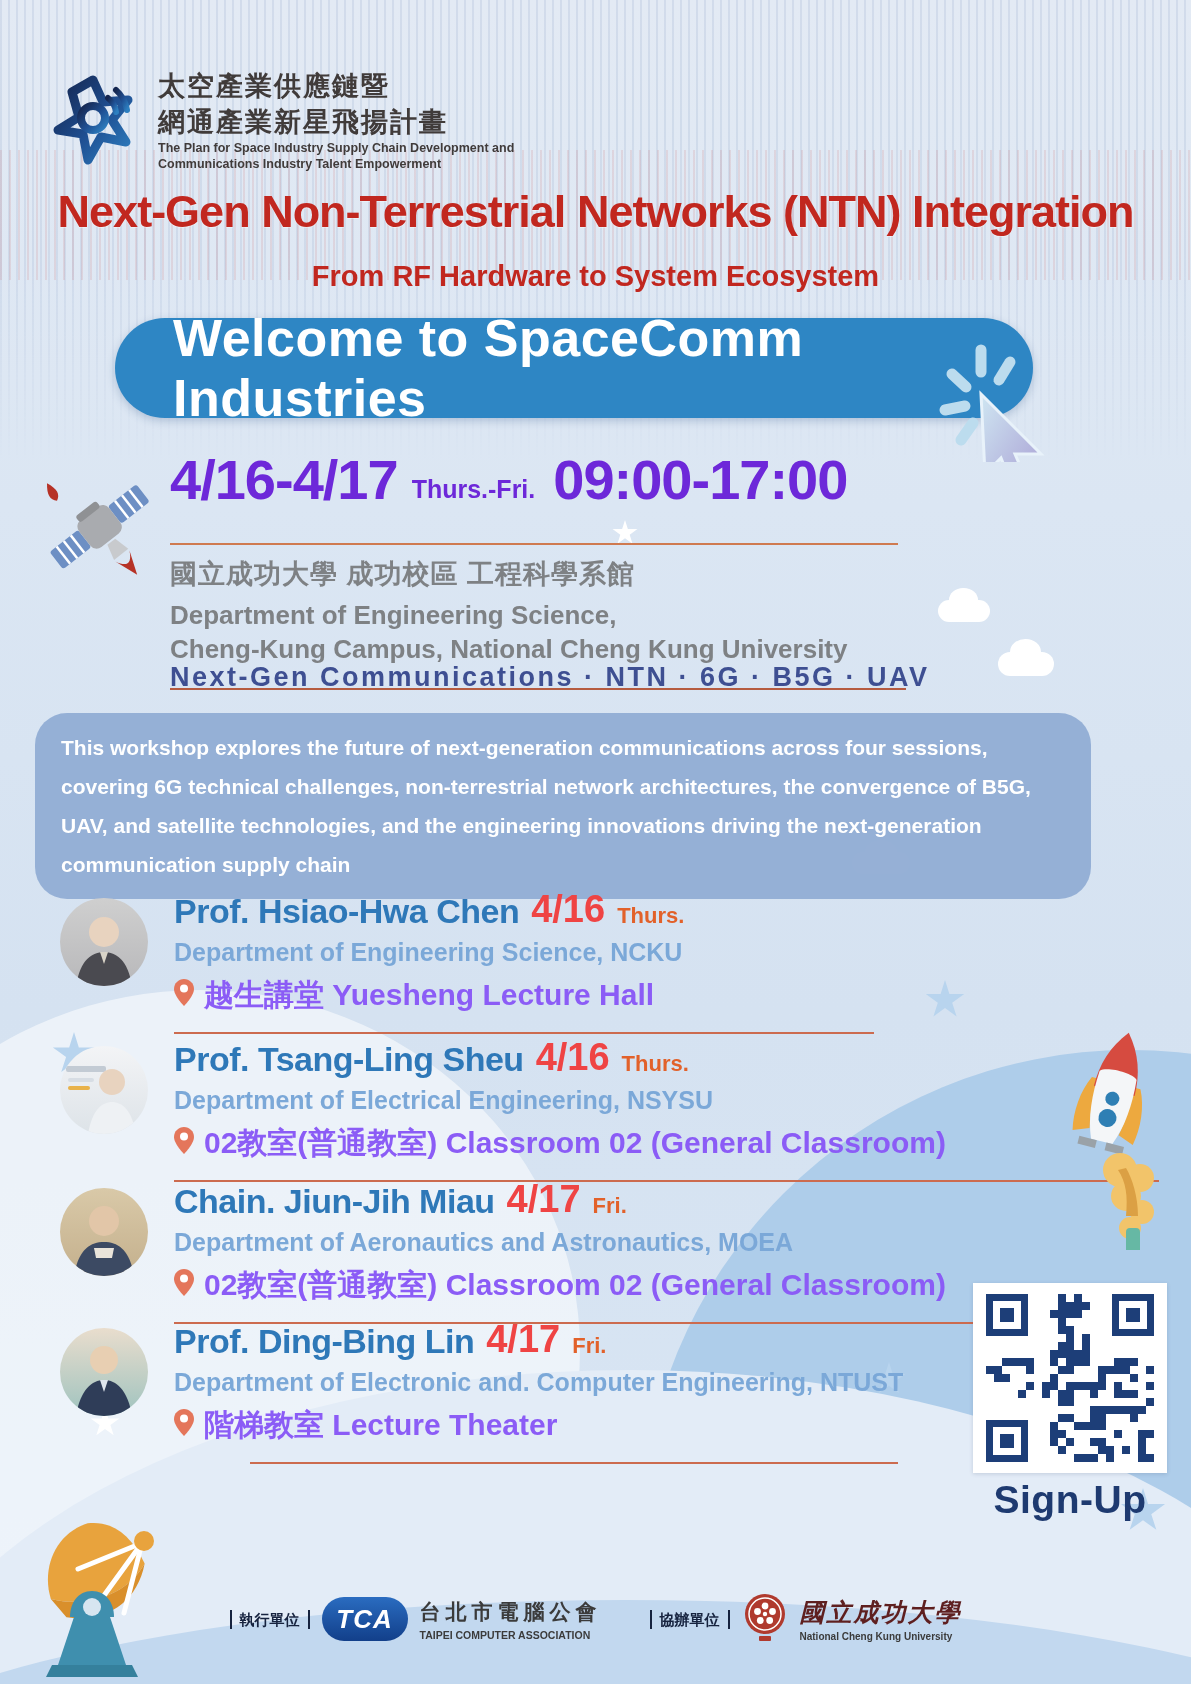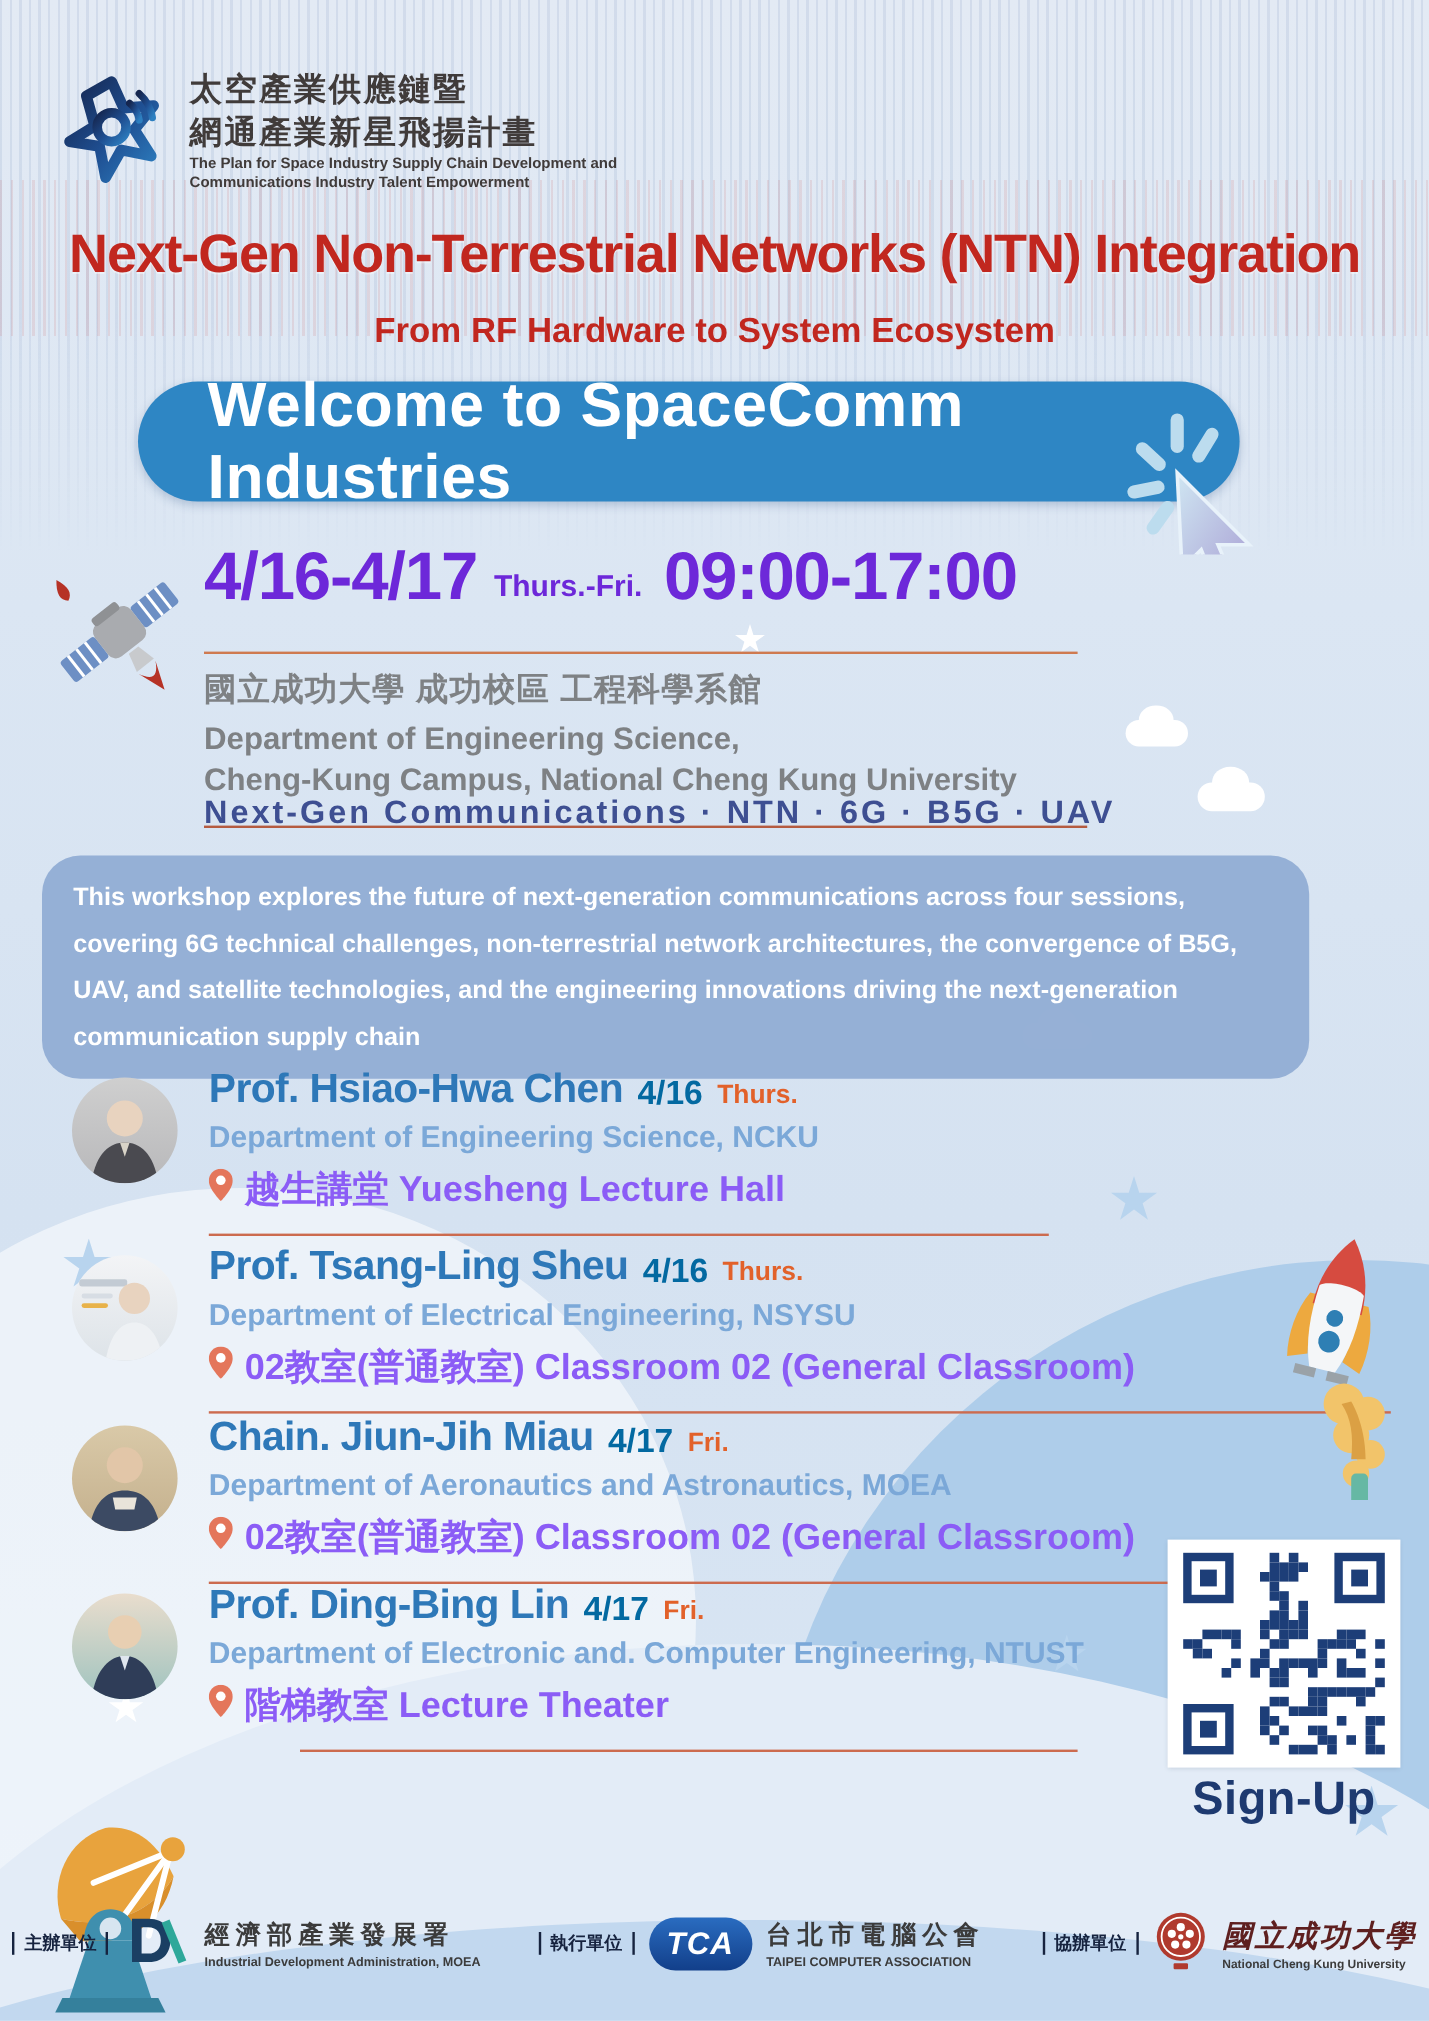--- a/index.html
+++ b/index.html
@@ -30,21 +30,21 @@
   .mc3{left:852px;top:852px;width:58px;height:22px;background:#dfe7f1;}
   .star{background:#b8d4ee;clip-path:polygon(50% 0%,61% 35%,98% 35%,68% 57%,79% 91%,50% 70%,21% 91%,32% 57%,2% 35%,39% 35%);}
   .st1{left:52px;top:1032px;width:44px;height:44px;}
   .st2{left:925px;top:980px;width:40px;height:40px;}
   .st3{left:872px;top:1362px;width:34px;height:34px;}
   .st4{left:1120px;top:1488px;width:46px;height:46px;}
   .st5{left:90px;top:1408px;width:30px;height:30px;background:#fff;}
   .st6{left:612px;top:520px;width:26px;height:26px;background:#fff;}
 
   
-  .masthead{left:46px;top:56px;display:flex;gap:16px;align-items:flex-start;}
+  .masthead{left:46px;top:68px;display:flex;gap:16px;align-items:flex-start;}
   .logo-text .zh{font-size:27px;font-weight:800;color:#403b3a;line-height:36px;letter-spacing:2px;}
   .logo-text .en{font-size:12.5px;font-weight:700;color:#403b3a;line-height:16px;}
   .logo-text .en:first-of-type{margin-top:5px;}
 
   .title{left:0;top:186px;width:1191px;text-align:center;font-size:45px;font-weight:800;
          color:#c1271f;letter-spacing:-1px;
          text-shadow:0 1px 0 rgba(255,255,255,.4);}
   .subtitle{left:0;top:260px;width:1191px;text-align:center;font-size:29px;font-weight:800;color:#c1271f;}
 
   .banner{left:115px;top:318px;width:918px;height:100px;background:#2e86c4;border-radius:54px;
@@ -65,21 +65,21 @@
   .topics{left:170px;top:662px;font-size:27px;font-weight:800;color:#3e4f92;letter-spacing:2.5px;}
   .desc{left:35px;top:713px;width:1004px;background:rgba(143,171,212,.92);
         padding:15px 26px;color:#fff;font-size:21px;font-weight:700;line-height:39px;border-radius:32px;}
 
   
   .speaker{left:60px;width:1100px;display:flex;gap:26px;}
   .avatar{width:88px;height:88px;border-radius:50%;overflow:hidden;flex:0 0 88px;position:relative;margin-top:10px;}
   .sp-body{flex:1;}
   .sp-name-row{display:flex;align-items:flex-end;gap:12px;}
   .sp-name{font-size:34px;font-weight:800;color:#2e78b8;letter-spacing:-.5px;}
-  .sp-date{font-size:28px;font-weight:800;color:#0369a1;}
+  .sp-date{font-size:38px;font-weight:800;color:#ef4444;}
   .sp-day{font-size:22px;font-weight:800;color:#e2612a;padding-bottom:2px;}
   .sp-dept{font-size:25px;font-weight:800;color:#7ba8d8;margin-top:7px;}
   .sp-loc{display:flex;align-items:center;gap:10px;margin-top:8px;font-size:30px;font-weight:800;color:#8b5cf6;}
   .sp-div{height:2px;background:#cc6b4f;margin-top:16px;}
   .sp1{top:888px;} .sp2{top:1036px;} .sp3{top:1178px;} .sp4{top:1318px;}
   .sp1 .sp-div{width:700px;} .sp2 .sp-div{width:985px;} .sp3 .sp-div{width:985px;} .sp4 .sp-div{width:648px;margin-left:76px;}
   .av1{background:linear-gradient(180deg,#cfcfcf,#b8b8ba);}
   .av2{background:linear-gradient(180deg,#f3f4f6,#dde3e8);}
   .av3{background:linear-gradient(180deg,#d9c9a8,#c4b08d);}
   .av4{background:linear-gradient(180deg,#e9ddcd,#9fc3bf);}
@@ -820,33 +820,20 @@
       <div class="m"></div>
     </div>
   <div class="finder f1"></div>
   <div class="finder f2"></div>
   <div class="finder f3"></div>
 </div>
 <div class="abs signup">Sign-Up</div>
 
 <footer class="abs footer">
   <div class="fgroup">
-    <span class="flabel">主辦單位</span>
-    <span>
-      <svg width="56" height="48" viewBox="0 0 56 48">
-        <path d="M8 6 L22 6 C36 6 40 16 40 24 C40 32 36 42 22 42 L8 42 Z M16 13 L16 35 L21 35 C30 35 32 29 32 24 C32 19 30 13 21 13 Z" fill="#1b3f63"></path>
-        <line x1="36" y1="8" x2="50" y2="42" stroke="#2ea89a" stroke-width="7"></line>
-      </svg>
-    </span>
-    <div class="fcol">
-      <div class="zh">經濟部產業發展署</div>
-      <div class="en">Industrial Development Administration, MOEA</div>
-    </div>
-  </div>
-  <div class="fgroup">
     <span class="flabel">執行單位</span>
     <span class="tca-oval">TCA</span>
     <div class="fcol">
       <div class="zh">台北市電腦公會</div>
       <div class="en">TAIPEI COMPUTER ASSOCIATION</div>
     </div>
   </div>
   <div class="fgroup">
     <span class="flabel">協辦單位</span>
     <span>

